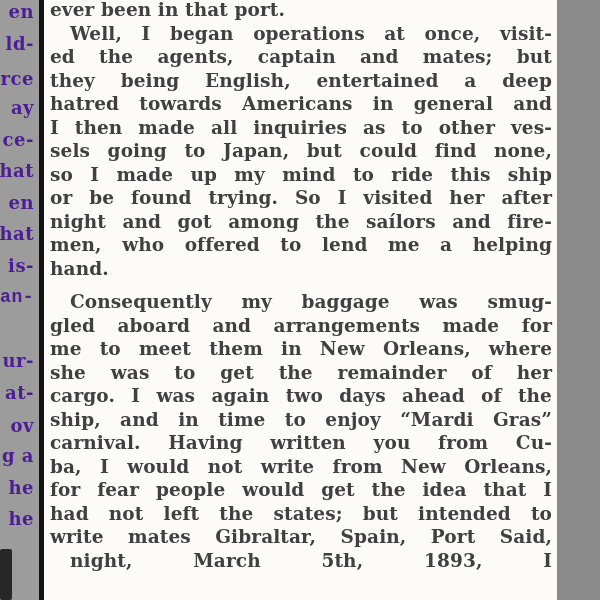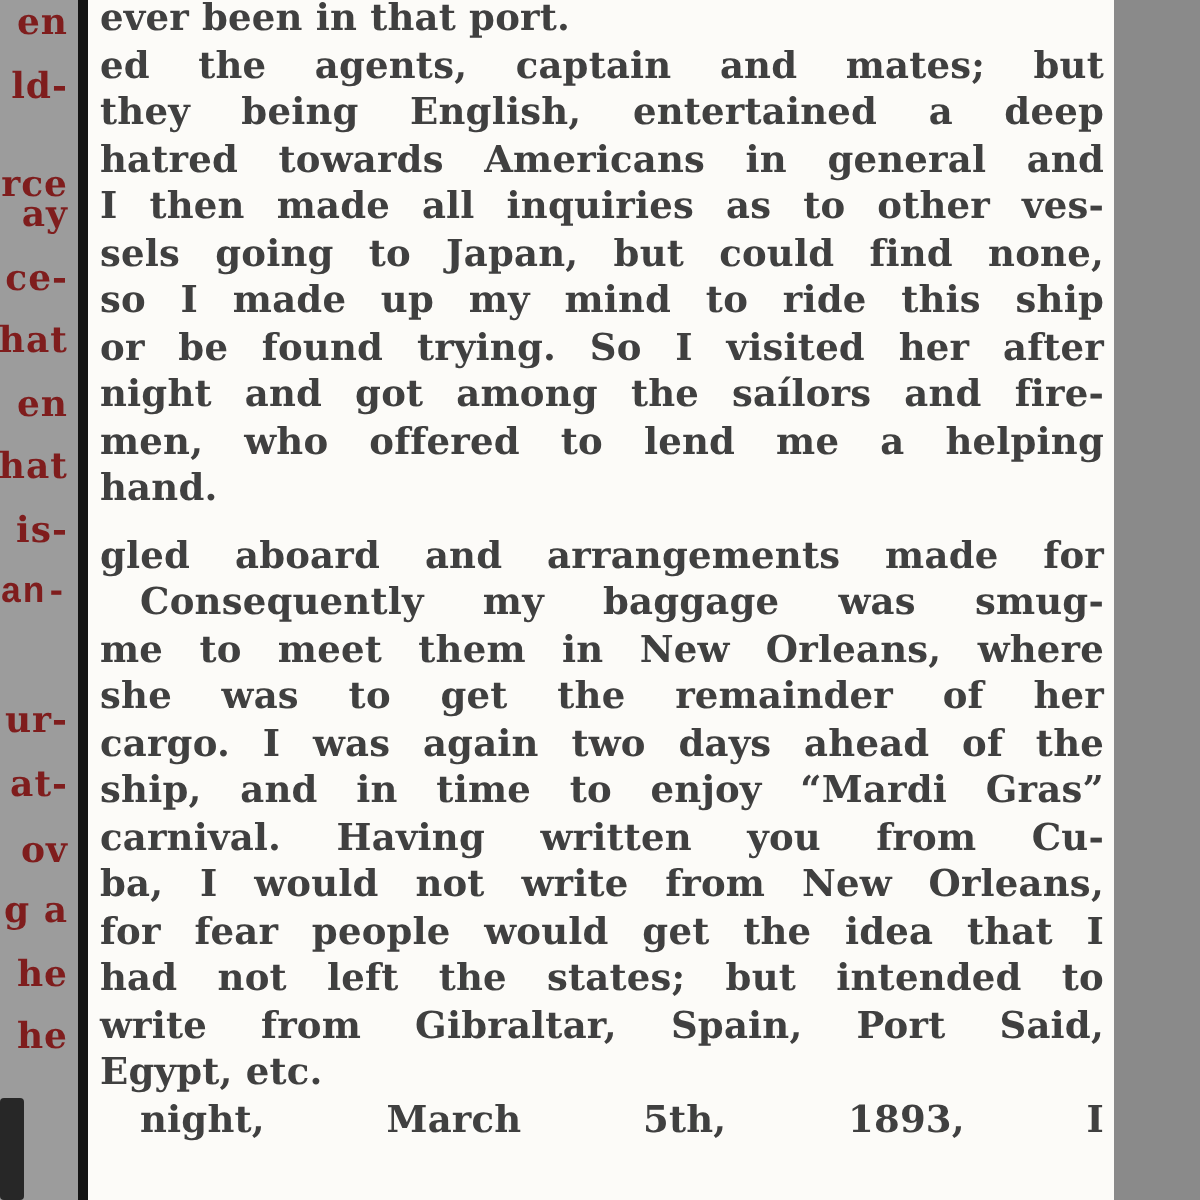--- a/index.html
+++ b/index.html
@@ -20,21 +20,21 @@
     background: #9c9c9c;
     z-index: 1;
   }
   .fragment {
     position: absolute;
     right: 5px;
     white-space: nowrap;
     font-weight: 700;
     font-size: 18px;
     line-height: 22px;
-    color: #7f1d1d;
+    color: #4c1d95;
     letter-spacing: 0.5px;
   }
   .ink-smudge {
     position: absolute;
     left: 0; top: 549px;
     width: 12px; height: 51px;
     background: #272727;
     border-radius: 2px;
   }
   
@@ -82,21 +82,21 @@
   }
 </style>
 </head>
 <body>
 
 <div class="page">
   <div class="left-strip">
     <div>
         <div class="fragment" style="top: 1px;">en</div>
         <div class="fragment" style="top: 33px;">ld-</div>
-        <div class="fragment" style="top: 82px;">rce</div>
+        <div class="fragment" style="top: 68px;">rce</div>
         <div class="fragment" style="top: 97px;">ay</div>
         <div class="fragment" style="top: 129px;">ce-</div>
         <div class="fragment" style="top: 160px;">hat</div>
         <div class="fragment" style="top: 192px;">en</div>
         <div class="fragment" style="top: 223px;">hat</div>
         <div class="fragment" style="top: 255px;">is-</div>
         <div class="fragment" style="top: 286px; font-family: Liberation Mono, monospace;">an-</div>
         <div class="fragment" style="top: 350px;">ur-</div>
         <div class="fragment" style="top: 382px;">at-</div>
         <div class="fragment" style="top: 415px;">ov</div>
@@ -105,43 +105,43 @@
         <div class="fragment" style="top: 508px;">he</div>
       </div>
     <div class="ink-smudge"></div>
   </div>
   <div class="rule"></div>
   <div class="main" style="padding-top: 0px;">
       <div class="para" style="margin-top: -2px;">
         <div class="line last">ever been in that port.</div>
       </div>
       <div class="para">
+        <div class="line indent">Well, I began operations at once, visit-</div>
         <div class="line">ed the agents, captain and mates; but</div>
         <div class="line">they being English, entertained a deep</div>
         <div class="line">hatred towards Americans in general and</div>
         <div class="line">I then made all inquiries as to other ves-</div>
         <div class="line">sels going to Japan, but could find none,</div>
         <div class="line">so I made up my mind to ride this ship</div>
         <div class="line">or be found trying.  So I visited her after</div>
         <div class="line">night and got among the saílors and fire-</div>
         <div class="line">men, who offered to lend me a helping</div>
         <div class="line last">hand.</div>
       </div>
       <div class="para" style="margin-top: 10px;">
+        <div class="line indent">Consequently my baggage was smug-</div>
         <div class="line">gled aboard and arrangements made for</div>
-        <div class="line indent">Consequently my baggage was smug-</div>
         <div class="line">me to meet them in New Orleans, where</div>
         <div class="line">she was to get the remainder of her</div>
         <div class="line">cargo.  I was again two days ahead of the</div>
         <div class="line">ship, and in time to enjoy  “Mardi Gras”</div>
         <div class="line">carnival.  Having written you from Cu-</div>
         <div class="line">ba, I would not write from New Orleans,</div>
         <div class="line">for fear people would get the idea that I</div>
         <div class="line">had not left the states; but intended to</div>
-        <div class="line">write from Gibraltar, Spain, Port Said,</div>
-        <div class="line last">Egypt, etc.</div>
+        <div class="line">write mates Gibraltar, Spain, Port Said,</div>
       </div>
       <div class="para">
         <div class="line indent">night, March 5th, 1893, I</div>
       </div>
     </div>
   <div class="right-strip"></div>
 </div>
 
 </body></html>

